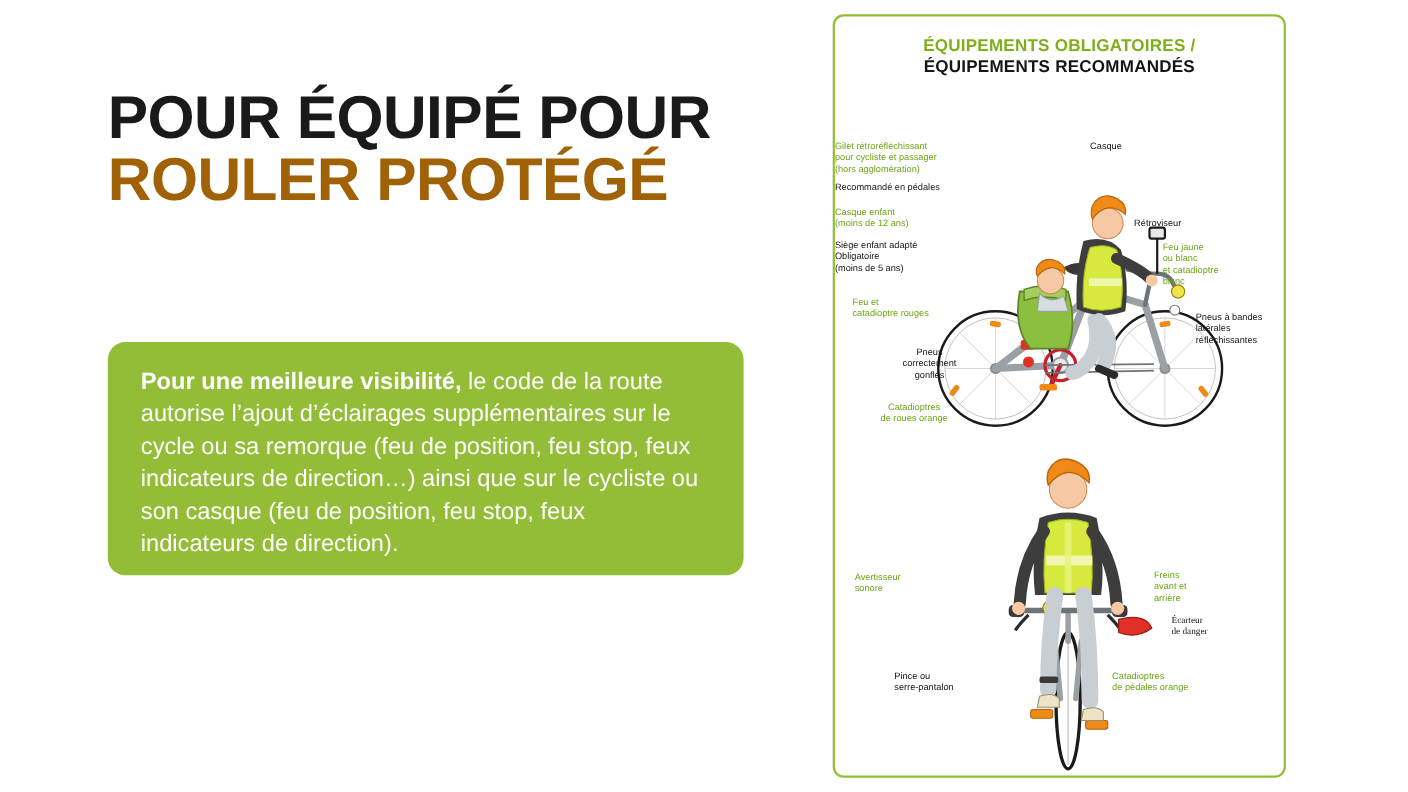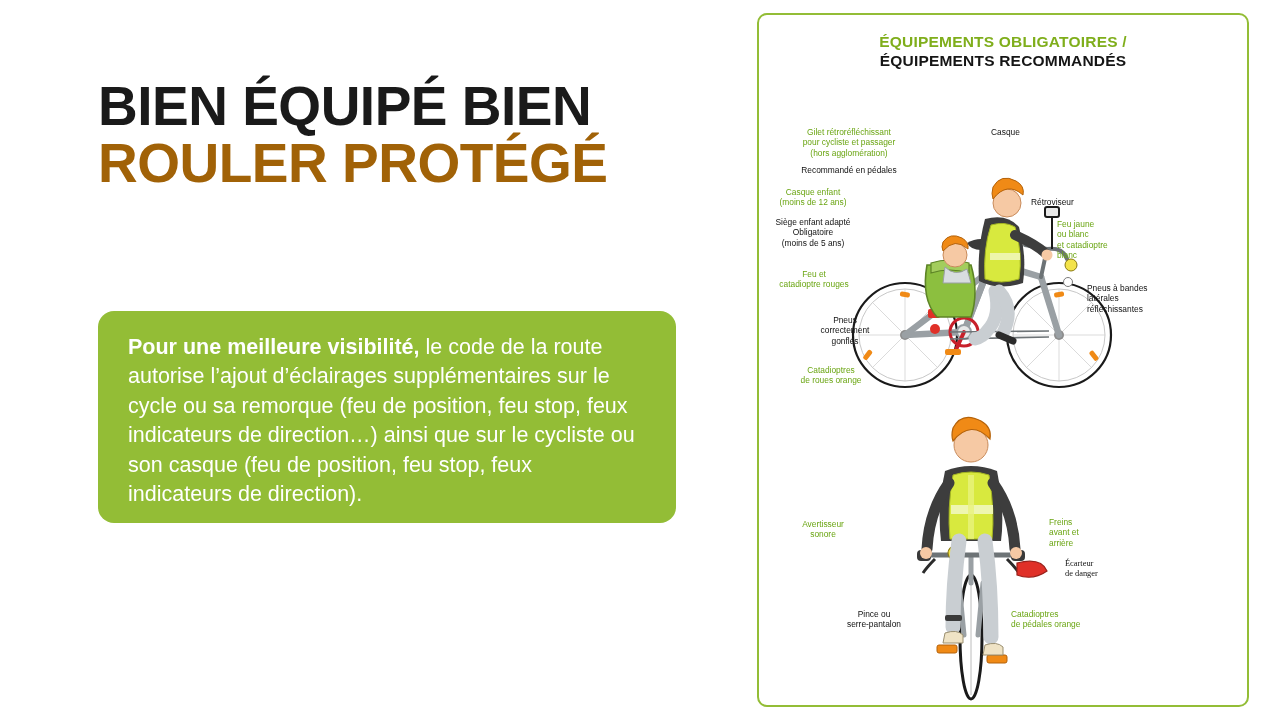--- a/index.html
+++ b/index.html
@@ -46,21 +46,21 @@
     font-size: 21.5px;
     line-height: 1.37;
     color: #ffffff;
   }
   .green-box b { font-weight: bold; }
 
   
   .panel {
     position: absolute;
     left: 757px; top: 13px;
-    width: 492px; height: 694px;
+    width: 412px; height: 694px;
     border: 2px solid #93bd36;
     border-radius: 10px;
     background: #ffffff;
   }
   .panel-head {
     text-align: center;
     padding-top: 18px;
   }
   .panel-head .l1 {
     color: #7fae1b;
@@ -82,32 +82,32 @@
 
   
   .lab {
     position: absolute;
     font-size: 8.4px;
     line-height: 1.24;
     white-space: nowrap;
   }
   .lab.green { color: #6aa512; }
   .lab.black { color: #111111; }
-  .lab.r { text-align: center; }
+  .lab.r { text-align: left; }
   .lab.c { text-align: center; }
 
   svg { display: block; }
 </style>
 </head>
 <body>
 
 <div id="slide">
 
   <div class="title-block">
-    <div class="title-line1">BIEN ÉQUIPÉ BIEN</div>
+    <div class="title-line1">POUR ÉQUIPÉ POUR</div>
     <div class="title-line2">ROULER PROTÉGÉ</div>
   </div>
 
   <div class="green-box">
     <p><b>Pour une meilleure visibilité,</b><span> le code de la route autorise l’ajout d’éclairages supplémentaires sur le cycle ou sa remorque (feu de position, feu stop, feux indicateurs de direction…) ainsi que sur le cycliste ou son casque (feu de position, feu stop, feux indicateurs de direction).</span></p>
   </div>
 
   <div class="panel">
 
     <div class="panel-head">

